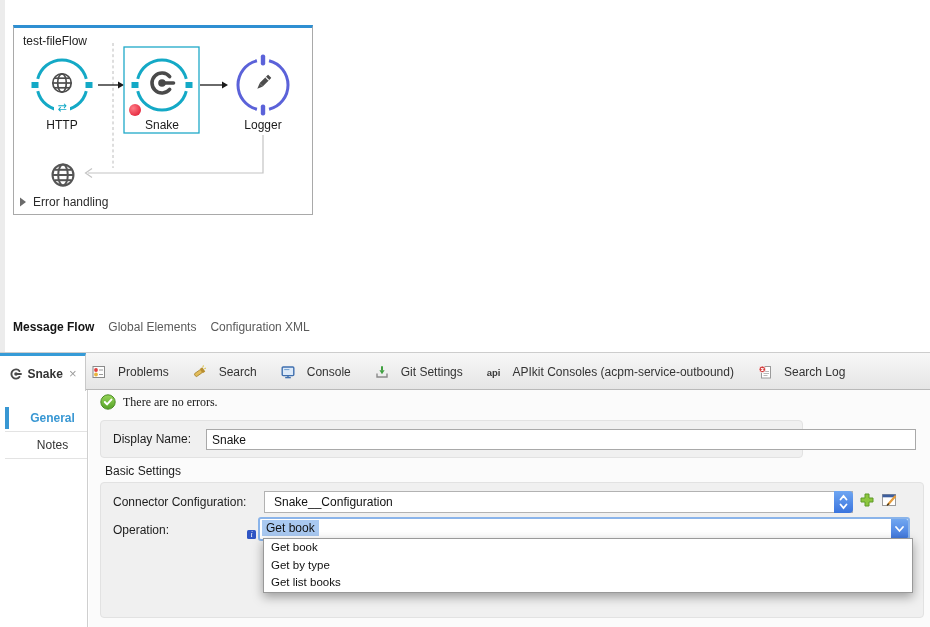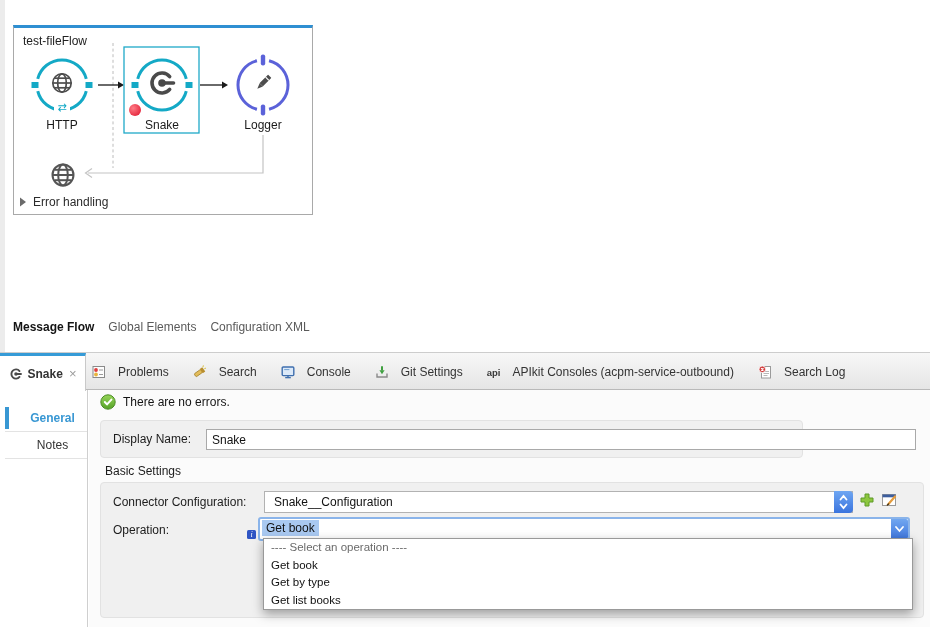--- a/index.html
+++ b/index.html
@@ -39,21 +39,21 @@
   
   .sidebar { position:absolute; left:0; top:390px; width:88px; height:237px; background:#fff; border-right:1px solid #cfcfcf;text-align:center; }
   .side-item { position:relative; margin:0 0 0 5px; height:27px; line-height:27px; padding-left:13px;
                border-bottom:1px solid #e3e3e3; font-size:12px; color:#333; }
   .side-item.first { margin-top:15px; }
   .side-item.active { color:#3897d3; font-weight:bold; }
   .side-item.active .active-bar { position:absolute; left:0; top:2px; bottom:2px; width:4px; background:#3897d3; }
 
   .props { position:absolute; left:89px; top:390px; width:841px; height:237px; background:#fbfbfb; }
   .status-row { position:absolute; left:11px; top:4px; display:flex; align-items:center; gap:7px; }
-  .status-text { font-size:12px; color:#141414; }
+  .status-text { font-size:12px; color:#141414;font-family:Liberation Serif, serif; }
 
   .group-box { position:absolute; background:#f0f0f0; border:1px solid #e2e2e2; border-radius:4px; }
   .group-display { left:11px; top:30px; width:703px; height:38px; }
   .group-basic { left:11px; top:92px; width:824px; height:136px; }
   .field-label { position:absolute; font-size:12px; color:#1c1c1c; white-space:nowrap; }
   .section-label { position:absolute; left:16px; top:74px; font-size:12px; color:#1c1c1c; }
 
   .text-input { position:absolute; left:105px; top:8px; width:710px; height:21px;
                 border:1px solid #a9a9a9; background:#fff; font-family:"Liberation Sans",sans-serif;
                 font-size:12px; color:#111; padding:0 5px; }
@@ -313,19 +313,18 @@
         <span class="combo-cap">
           <svg width="11" height="8" viewBox="0 0 11 8">
             <path d="M2 2 L5.5 6 L9 2" stroke="#ffffff" stroke-width="1.8" fill="none" stroke-linecap="round"></path>
           </svg>
         </span>
       </div>
     </div>
   </div>
 
   <div class="op-popup">
-    <div class="op-item placeholder">---- Select an operation ----</div>
     <div class="op-item">Get book</div>
     <div class="op-item">Get by type</div>
     <div class="op-item">Get list books</div>
   </div>
 
 </div>
 
 </body></html>

